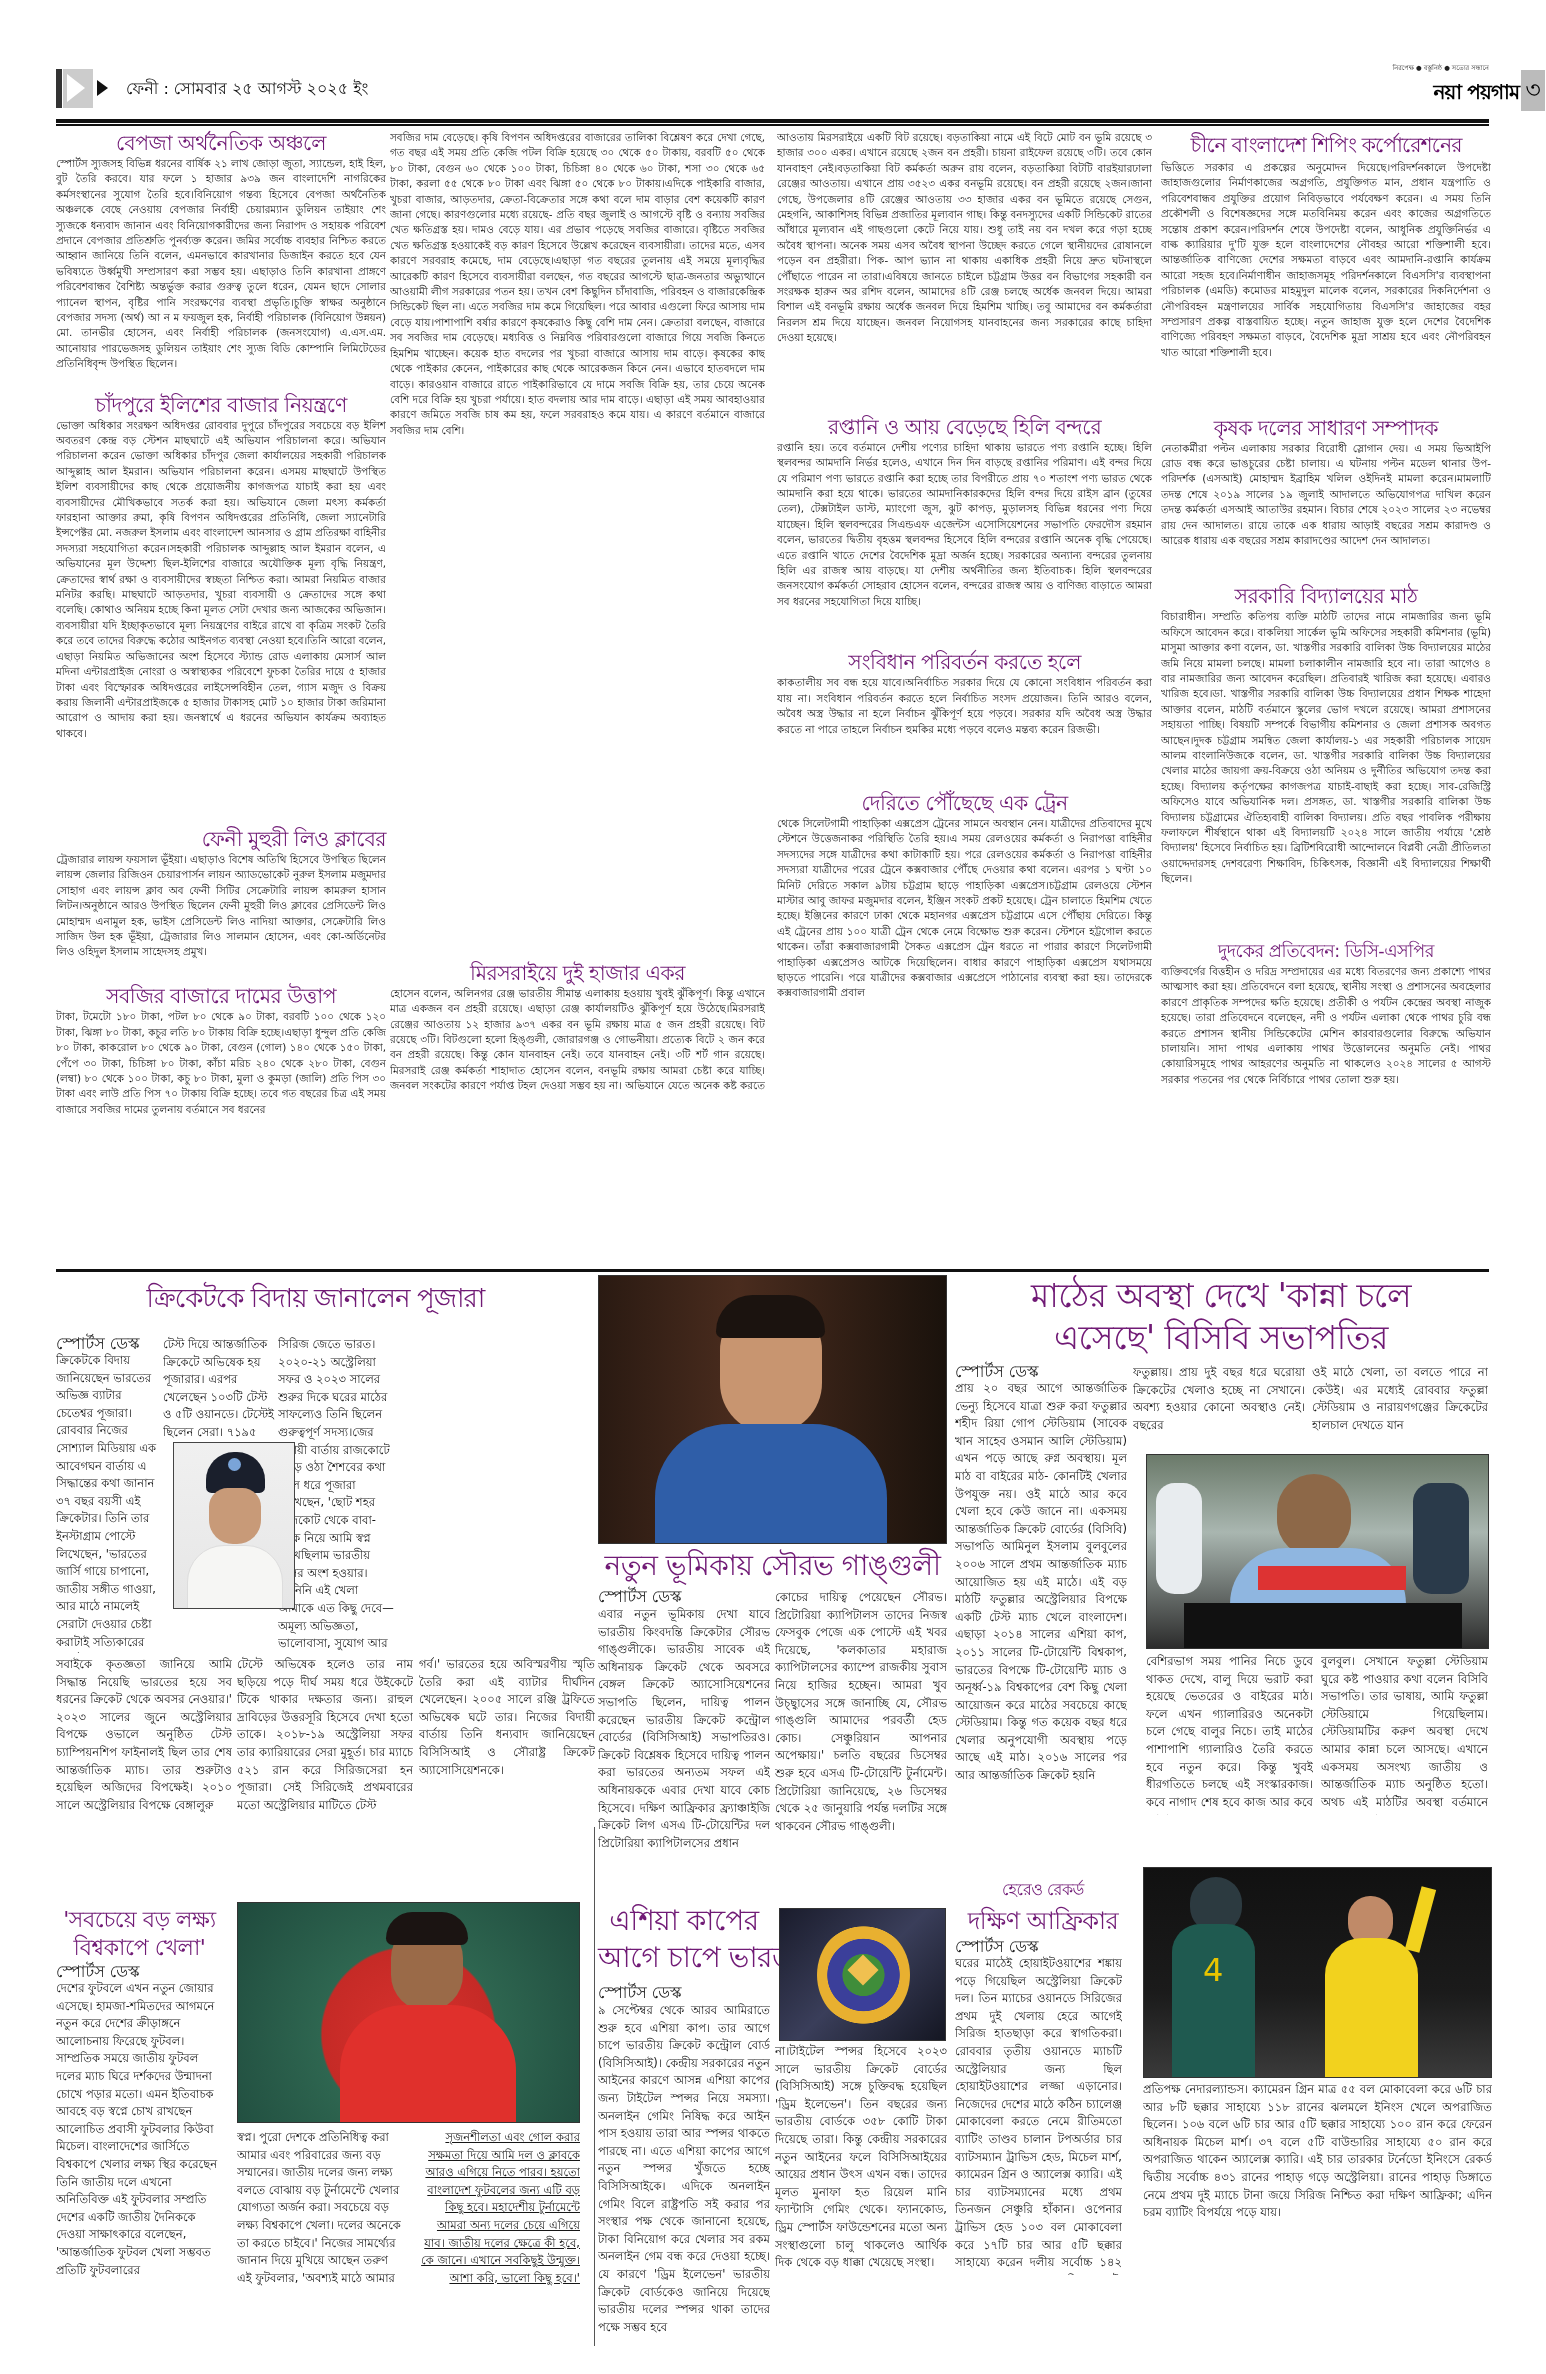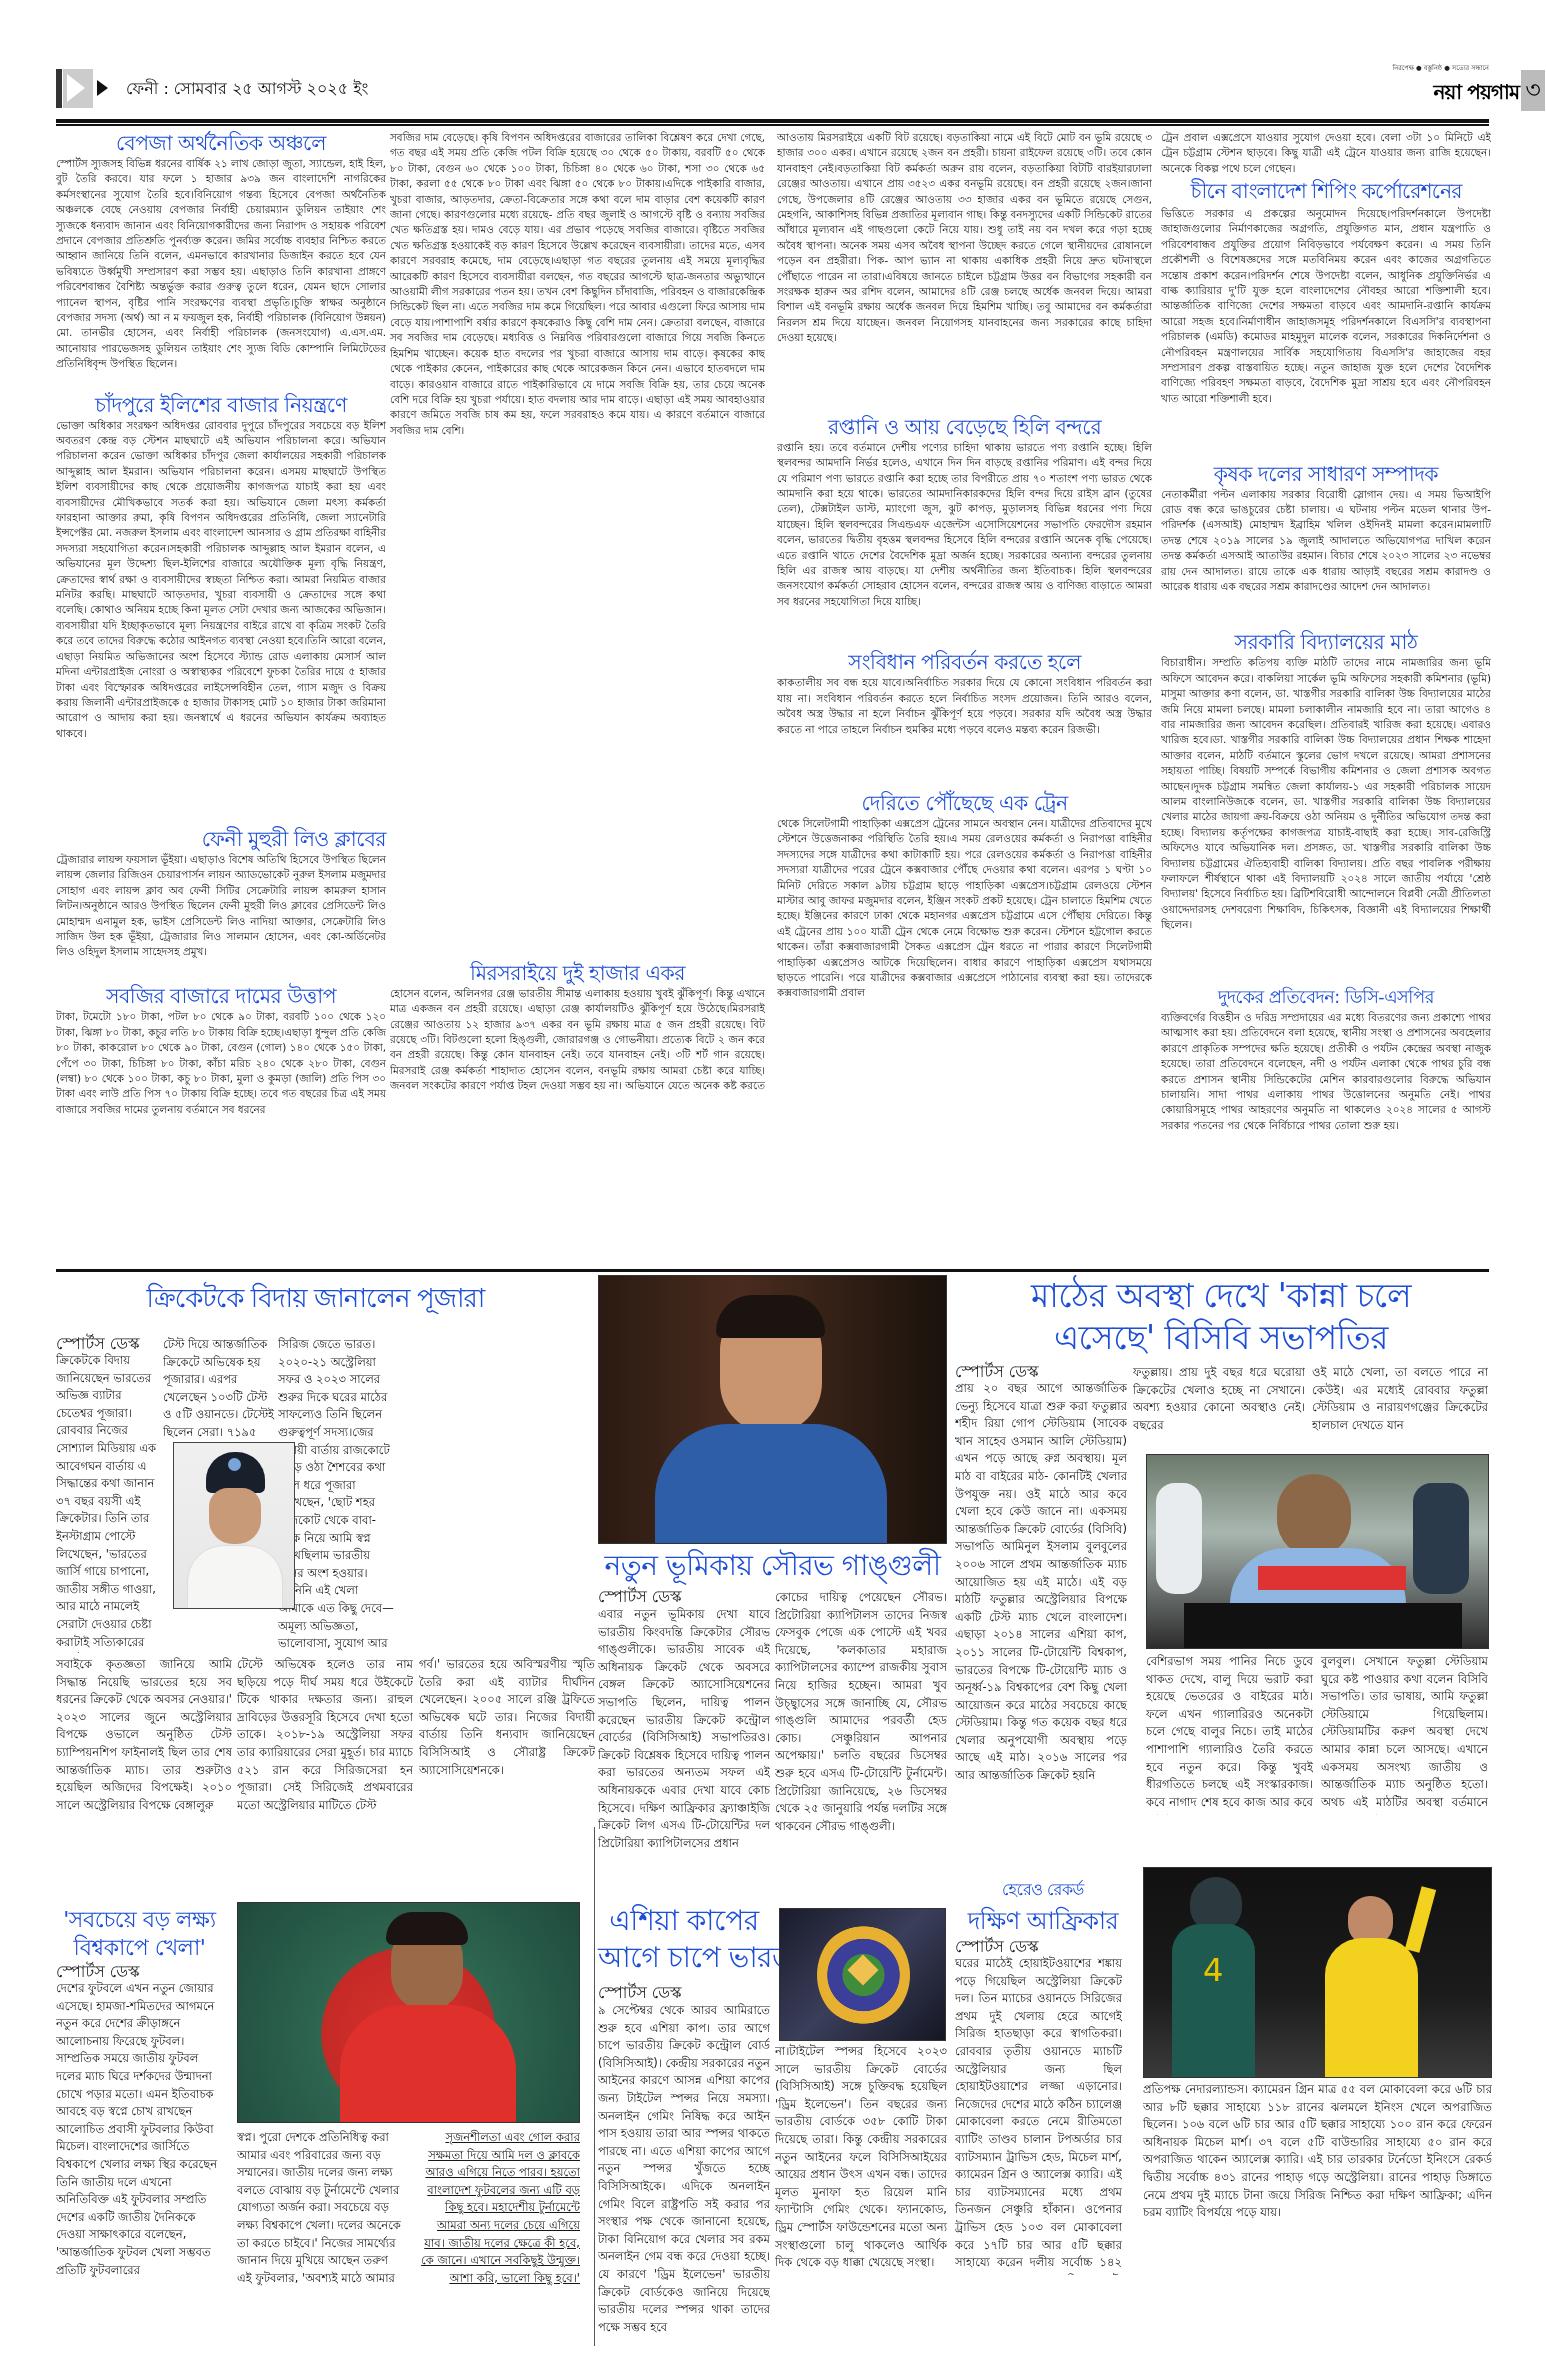--- a/index.html
+++ b/index.html
@@ -1,21 +1,21 @@
 <!DOCTYPE html>
 <html style="font-size:15px"><head>
 <meta charset="utf-8">
 <style>
   * { box-sizing: border-box; margin: 0; padding: 0; }
   html, body { width: 1546px; height: 2375px; background: #fff; overflow: hidden; }
   body { position: relative; font-family: "DejaVu Sans", sans-serif; color: #111; }
   .abs { position: absolute; }
   .body-text { font-size: 10.4px; line-height: 15.4px; text-align: justify; color: #161616; overflow: hidden; }
   .body-text.lg { font-size: 11.5px; line-height: 17.6px; }
-  .hl { font-family: "DejaVu Sans", sans-serif; text-align: center; color: #1d4ed8; white-space: nowrap; letter-spacing: -0.5px; }
+  .hl { font-family: "DejaVu Sans", sans-serif; text-align: center; color: #701a75; white-space: nowrap; letter-spacing: -0.5px; }
   .hl-sm { font-size: 20.4px; line-height: 26px; }
   .hl-md { font-size: 24px; line-height: 30px; }
   .hl-big { font-size: 26px; line-height: 46px; font-weight: 400; letter-spacing: -0.9px; }
   .photo { position: absolute; border: 0.9px solid #333; overflow: hidden; }
   .rule { position: absolute; background: #111; }
   .vrule { position: absolute; background: #555; width: 0.9px; }
   .desk { font-size: 16px; line-height: 16.7px; color: #222; }
 </style>
 </head>
 <body>
@@ -58,21 +58,20 @@
   <div class="body-text" style="height:280px;">আওতায় মিরসরাইয়ে একটি বিট রয়েছে। বড়তাকিয়া নামে এই বিটে মোট বন ভূমি রয়েছে ৩ হাজার ৩০০ একর। এখানে রয়েছে ২জন বন প্রহরী। চায়না রাইফেল রয়েছে ৩টি। তবে কোন যানবাহণ নেই।বড়তাকিয়া বিট কর্মকর্তা অরুন রায় বলেন, বড়তাকিয়া বিটটি বারইয়ারঢালা রেঞ্জের আওতায়। এখানে প্রায় ৩৫২৩ একর বনভূমি রয়েছে। বন প্রহরী রয়েছে ২জন।জানা গেছে, উপজেলার ৪টি রেঞ্জের আওতায় ৩৩ হাজার একর বন ভূমিতে রয়েছে সেগুন, মেহগনি, আকাশিসহ বিভিন্ন প্রজাতির মূল্যবান গাছ। কিন্তু বনদস্যুদের একটি সিন্ডিকেট রাতের আঁধারে মূল্যবান এই গাছগুলো কেটে নিয়ে যায়। শুধু তাই নয় বন দখল করে গড়া হচ্ছে অবৈধ স্থাপনা। অনেক সময় এসব অবৈধ স্থাপনা উচ্ছেদ করতে গেলে স্থানীয়দের রোষানলে পড়েন বন প্রহরীরা। পিক- আপ ভ্যান না থাকায় একাধিক প্রহরী নিয়ে দ্রুত ঘটনাস্থলে পৌঁছাতে পারেন না তারা।এবিষয়ে জানতে চাইলে চট্টগ্রাম উত্তর বন বিভাগের সহকারী বন সংরক্ষক হারুন অর রশিদ বলেন, আমাদের ৪টি রেঞ্জ চলছে অর্ধেক জনবল দিয়ে। আমরা বিশাল এই বনভূমি রক্ষায় অর্ধেক জনবল দিয়ে হিমশিম খাচ্ছি। তবু আমাদের বন কর্মকর্তারা নিরলস শ্রম দিয়ে যাচ্ছেন। জনবল নিয়োগসহ যানবাহনের জন্য সরকারের কাছে চাহিদা দেওয়া হয়েছে।</div>
   <div class="hl hl-sm" style="margin-top:3.7px;">রপ্তানি ও আয় বেড়েছে হিলি বন্দরে</div>
   <div class="body-text" style="height:204px;">রপ্তানি হয়। তবে বর্তমানে দেশীয় পণ্যের চাহিদা থাকায় ভারতে পণ্য রপ্তানি হচ্ছে। হিলি স্থলবন্দর আমদানি নির্ভর হলেও, এখানে দিন দিন বাড়ছে রপ্তানির পরিমাণ। এই বন্দর দিয়ে যে পরিমাণ পণ্য ভারতে রপ্তানি করা হচ্ছে তার বিপরীতে প্রায় ৭০ শতাংশ পণ্য ভারত থেকে আমদানি করা হয়ে থাকে। ভারতের আমদানিকারকদের হিলি বন্দর দিয়ে রাইস ব্রান (তুষের তেল), টেক্সটাইল ডাস্ট, ম্যাংগো জুস, ঝুট কাপড়, মুড়ালসহ বিভিন্ন ধরনের পণ্য দিয়ে যাচ্ছেন। হিলি স্থলবন্দরের সিএন্ডএফ এজেন্টস এসোসিয়েশনের সভাপতি ফেরদৌস রহমান বলেন, ভারতের দ্বিতীয় বৃহত্তম স্থলবন্দর হিসেবে হিলি বন্দরের রপ্তানি অনেক বৃদ্ধি পেয়েছে। এতে রপ্তানি খাতে দেশের বৈদেশিক মুদ্রা অর্জন হচ্ছে। সরকারের অন্যান্য বন্দরের তুলনায় হিলি এর রাজস্ব আয় বাড়ছে। যা দেশীয় অর্থনীতির জন্য ইতিবাচক। হিলি স্থলবন্দরের জনসংযোগ কর্মকর্তা সোহরাব হোসেন বলেন, বন্দরের রাজস্ব আয় ও বাণিজ্য বাড়াতে আমরা সব ধরনের সহযোগিতা দিয়ে যাচ্ছি।</div>
   <div class="hl hl-sm" style="margin-top:5.6px;">সংবিধান পরিবর্তন করতে হলে</div>
   <div class="body-text" style="height:109px;">কাকতালীয় সব বন্ধ হয়ে যাবে।অনির্বাচিত সরকার দিয়ে যে কোনো সংবিধান পরিবর্তন করা যায় না। সংবিধান পরিবর্তন করতে হলে নির্বাচিত সংসদ প্রয়োজন। তিনি আরও বলেন, অবৈধ অস্ত্র উদ্ধার না হলে নির্বাচন ঝুঁকিপূর্ণ হয়ে পড়বে। সরকার যদি অবৈধ অস্ত্র উদ্ধার করতে না পারে তাহলে নির্বাচন হুমকির মধ্যে পড়বে বলেও মন্তব্য করেন রিজভী।</div>
   <div class="hl hl-sm" style="margin-top:5.6px;">দেরিতে পৌঁছেছে এক ট্রেন</div>
   <div class="body-text" style="height:232px;">থেকে সিলেটগামী পাহাড়িকা এক্সপ্রেস ট্রেনের সামনে অবস্থান নেন। যাত্রীদের প্রতিবাদের মুখে স্টেশনে উত্তেজনাকর পরিস্থিতি তৈরি হয়।এ সময় রেলওয়ের কর্মকর্তা ও নিরাপত্তা বাহিনীর সদস্যদের সঙ্গে যাত্রীদের কথা কাটাকাটি হয়। পরে রেলওয়ের কর্মকর্তা ও নিরাপত্তা বাহিনীর সদস্যরা যাত্রীদের পরের ট্রেনে কক্সবাজার পৌঁছে দেওয়ার কথা বলেন। এরপর ১ ঘণ্টা ১০ মিনিট দেরিতে সকাল ৯টায় চট্টগ্রাম ছাড়ে পাহাড়িকা এক্সপ্রেস।চট্টগ্রাম রেলওয়ে স্টেশন মাস্টার আবু জাফর মজুমদার বলেন, ইঞ্জিন সংকট প্রকট হয়েছে। ট্রেন চালাতে হিমশিম খেতে হচ্ছে। ইঞ্জিনের কারণে ঢাকা থেকে মহানগর এক্সপ্রেস চট্টগ্রামে এসে পৌঁছায় দেরিতে। কিন্তু এই ট্রেনের প্রায় ১০০ যাত্রী ট্রেন থেকে নেমে বিক্ষোভ শুরু করেন। স্টেশনে হট্টগোল করতে থাকেন। তাঁরা কক্সবাজারগামী সৈকত এক্সপ্রেস ট্রেন ধরতে না পারার কারণে সিলেটগামী পাহাড়িকা এক্সপ্রেসও আটকে দিয়েছিলেন। বাধার কারণে পাহাড়িকা এক্সপ্রেস যথাসময়ে ছাড়তে পারেনি। পরে যাত্রীদের কক্সবাজার এক্সপ্রেসে পাঠানোর ব্যবস্থা করা হয়। তাদেরকে কক্সবাজারগামী প্রবাল</div>
 </div>
 
 <div class="abs" style="left:1161px; top:130px; width:330px;">
-  <div class="body-text" style="height:46px;">ট্রেন প্রবাল এক্সপ্রেসে যাওয়ার সুযোগ দেওয়া হবে। বেলা ৩টা ১০ মিনিটে এই ট্রেন চট্টগ্রাম স্টেশন ছাড়বে। কিছু যাত্রী এই ট্রেনে যাওয়ার জন্য রাজি হয়েছেন। অনেকে বিকল্প পথে চলে গেছেন।</div>
   <div class="hl hl-md" style="font-size:20.4px; letter-spacing:-0.9px;">চীনে বাংলাদেশ শিপিং কর্পোরেশনের</div>
   <div class="body-text" style="height:249px;">ভিত্তিতে সরকার এ প্রকল্পের অনুমোদন দিয়েছে।পরিদর্শনকালে উপদেষ্টা জাহাজগুলোর নির্মাণকাজের অগ্রগতি, প্রযুক্তিগত মান, প্রধান যন্ত্রপাতি ও পরিবেশবান্ধব প্রযুক্তির প্রয়োগ নিবিড়ভাবে পর্যবেক্ষণ করেন। এ সময় তিনি প্রকৌশলী ও বিশেষজ্ঞদের সঙ্গে মতবিনিময় করেন এবং কাজের অগ্রগতিতে সন্তোষ প্রকাশ করেন।পরিদর্শন শেষে উপদেষ্টা বলেন, আধুনিক প্রযুক্তিনির্ভর এ বাল্ক ক্যারিয়ার দু'টি যুক্ত হলে বাংলাদেশের নৌবহর আরো শক্তিশালী হবে। আন্তর্জাতিক বাণিজ্যে দেশের সক্ষমতা বাড়বে এবং আমদানি-রপ্তানি কার্যক্রম আরো সহজ হবে।নির্মাণাধীন জাহাজসমূহ পরিদর্শনকালে বিএসসি'র ব্যবস্থাপনা পরিচালক (এমডি) কমোডর মাহমুদুল মালেক বলেন, সরকারের দিকনির্দেশনা ও নৌপরিবহন মন্ত্রণালয়ের সার্বিক সহযোগিতায় বিএসসি'র জাহাজের বহর সম্প্রসারণ প্রকল্প বাস্তবায়িত হচ্ছে। নতুন জাহাজ যুক্ত হলে দেশের বৈদেশিক বাণিজ্যে পরিবহণ সক্ষমতা বাড়বে, বৈদেশিক মুদ্রা সাশ্রয় হবে এবং নৌপরিবহন খাত আরো শক্তিশালী হবে।</div>
   <div class="hl hl-sm" style="margin-top:5.6px;">কৃষক দলের সাধারণ সম্পাদক</div>
   <div class="body-text" style="height:139px;">নেতাকর্মীরা পল্টন এলাকায় সরকার বিরোধী স্লোগান দেয়। এ সময় ভিআইপি রোড বন্ধ করে ভাঙচুরের চেষ্টা চালায়। এ ঘটনায় পল্টন মডেল থানার উপ-পরিদর্শক (এসআই) মোহাম্মদ ইব্রাহিম খলিল ওইদিনই মামলা করেন।মামলাটি তদন্ত শেষে ২০১৯ সালের ১৯ জুলাই আদালতে অভিযোগপত্র দাখিল করেন তদন্ত কর্মকর্তা এসআই আতাউর রহমান। বিচার শেষে ২০২৩ সালের ২৩ নভেম্বর রায় দেন আদালত। রায়ে তাকে এক ধারায় আড়াই বছরের সশ্রম কারাদণ্ড ও আরেক ধারায় এক বছরের সশ্রম কারাদণ্ডের আদেশ দেন আদালত।</div>
   <div class="hl hl-sm" style="margin-top:3.7px;">সরকারি বিদ্যালয়ের মাঠ</div>
   <div class="body-text" style="height:325px;">বিচারাধীন। সম্প্রতি কতিপয় ব্যক্তি মাঠটি তাদের নামে নামজারির জন্য ভূমি অফিসে আবেদন করে। বাকলিয়া সার্কেল ভূমি অফিসের সহকারী কমিশনার (ভূমি) মাসুমা আক্তার কণা বলেন, ডা. খাস্তগীর সরকারি বালিকা উচ্চ বিদ্যালয়ের মাঠের জমি নিয়ে মামলা চলছে। মামলা চলাকালীন নামজারি হবে না। তারা আগেও ৪ বার নামজারির জন্য আবেদন করেছিল। প্রতিবারই খারিজ করা হয়েছে। এবারও খারিজ হবে।ডা. খাস্তগীর সরকারি বালিকা উচ্চ বিদ্যালয়ের প্রধান শিক্ষক শাহেদা আক্তার বলেন, মাঠটি বর্তমানে স্কুলের ভোগ দখলে রয়েছে। আমরা প্রশাসনের সহায়তা পাচ্ছি। বিষয়টি সম্পর্কে বিভাগীয় কমিশনার ও জেলা প্রশাসক অবগত আছেন।দুদক চট্টগ্রাম সমন্বিত জেলা কার্যালয়-১ এর সহকারী পরিচালক সায়েদ আলম বাংলানিউজকে বলেন, ডা. খাস্তগীর সরকারি বালিকা উচ্চ বিদ্যালয়ের খেলার মাঠের জায়গা ক্রয়-বিক্রয়ে ওঠা অনিয়ম ও দুর্নীতির অভিযোগ তদন্ত করা হচ্ছে। বিদ্যালয় কর্তৃপক্ষের কাগজপত্র যাচাই-বাছাই করা হচ্ছে। সাব-রেজিস্ট্রি অফিসেও যাবে অভিযানিক দল। প্রসঙ্গত, ডা. খাস্তগীর সরকারি বালিকা উচ্চ বিদ্যালয় চট্টগ্রামের ঐতিহ্যবাহী বালিকা বিদ্যালয়। প্রতি বছর পাবলিক পরীক্ষায় ফলাফলে শীর্ষস্থানে থাকা এই বিদ্যালয়টি ২০২৪ সালে জাতীয় পর্যায়ে 'শ্রেষ্ঠ বিদ্যালয়' হিসেবে নির্বাচিত হয়। ব্রিটিশবিরোধী আন্দোলনে বিপ্লবী নেত্রী প্রীতিলতা ওয়াদ্দেদারসহ দেশবরেণ্য শিক্ষাবিদ, চিকিৎসক, বিজ্ঞানী এই বিদ্যালয়ের শিক্ষার্থী ছিলেন।</div>
   <div class="hl hl-sm" style="margin-top:3.7px; font-size:17.6px;">দুদকের প্রতিবেদন: ডিসি-এসপির</div>
   <div class="body-text" style="height:124px;">ব্যক্তিবর্গের বিত্তহীন ও দরিদ্র সম্প্রদায়ের এর মধ্যে বিতরণের জন্য প্রকাশ্যে পাথর আত্মসাৎ করা হয়। প্রতিবেদনে বলা হয়েছে, স্থানীয় সংস্থা ও প্রশাসনের অবহেলার কারণে প্রাকৃতিক সম্পদের ক্ষতি হয়েছে। প্রতীকী ও পর্যটন কেন্দ্রের অবস্থা নাজুক হয়েছে। তারা প্রতিবেদনে বলেছেন, নদী ও পর্যটন এলাকা থেকে পাথর চুরি বন্ধ করতে প্রশাসন স্থানীয় সিন্ডিকেটের মেশিন কারবারগুলোর বিরুদ্ধে অভিযান চালায়নি। সাদা পাথর এলাকায় পাথর উত্তোলনের অনুমতি নেই। পাথর কোয়ারিসমূহে পাথর আহরণের অনুমতি না থাকলেও ২০২৪ সালের ৫ আগস্ট সরকার পতনের পর থেকে নির্বিচারে পাথর তোলা শুরু হয়।</div>
 </div>
 

